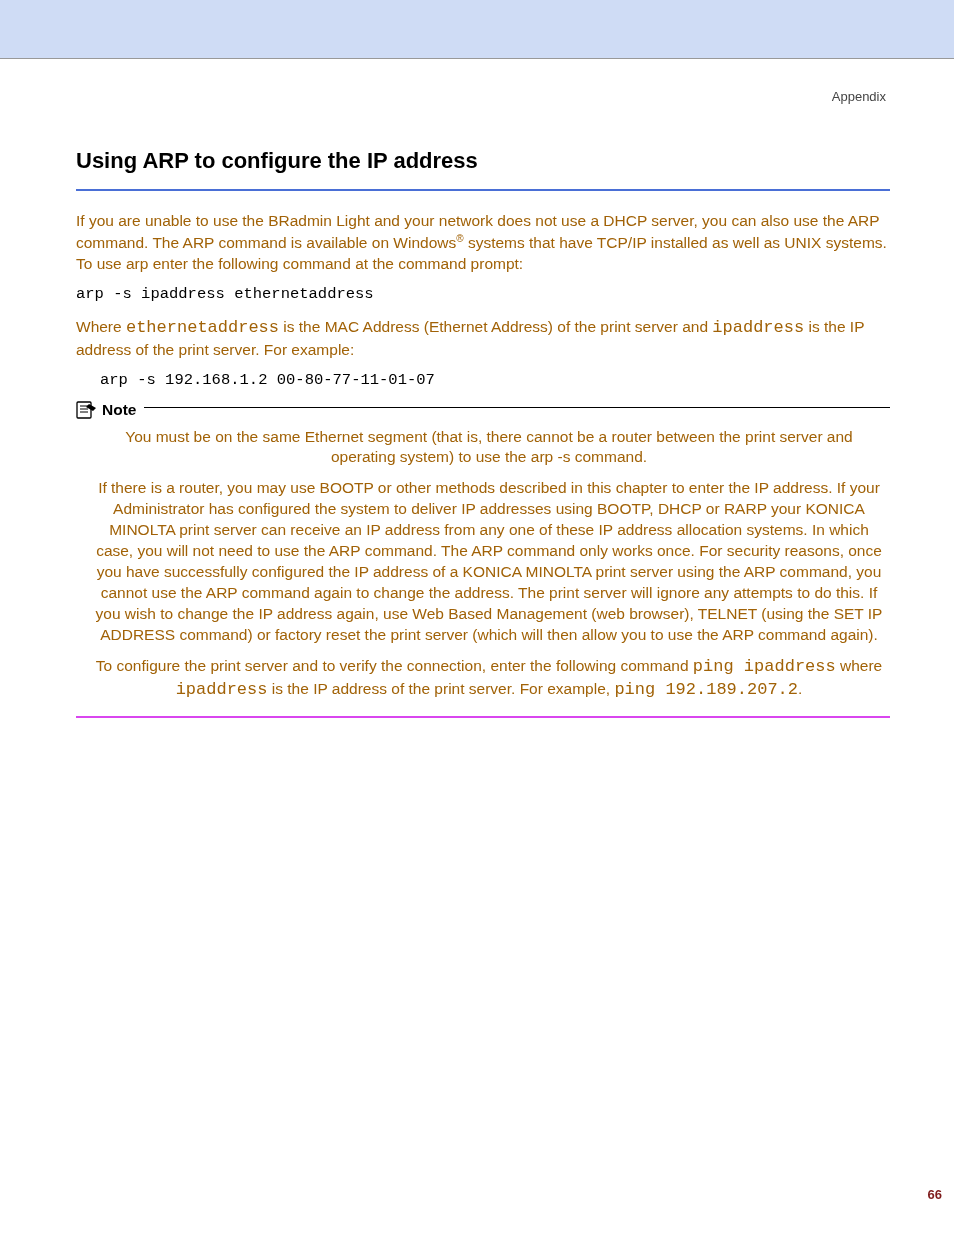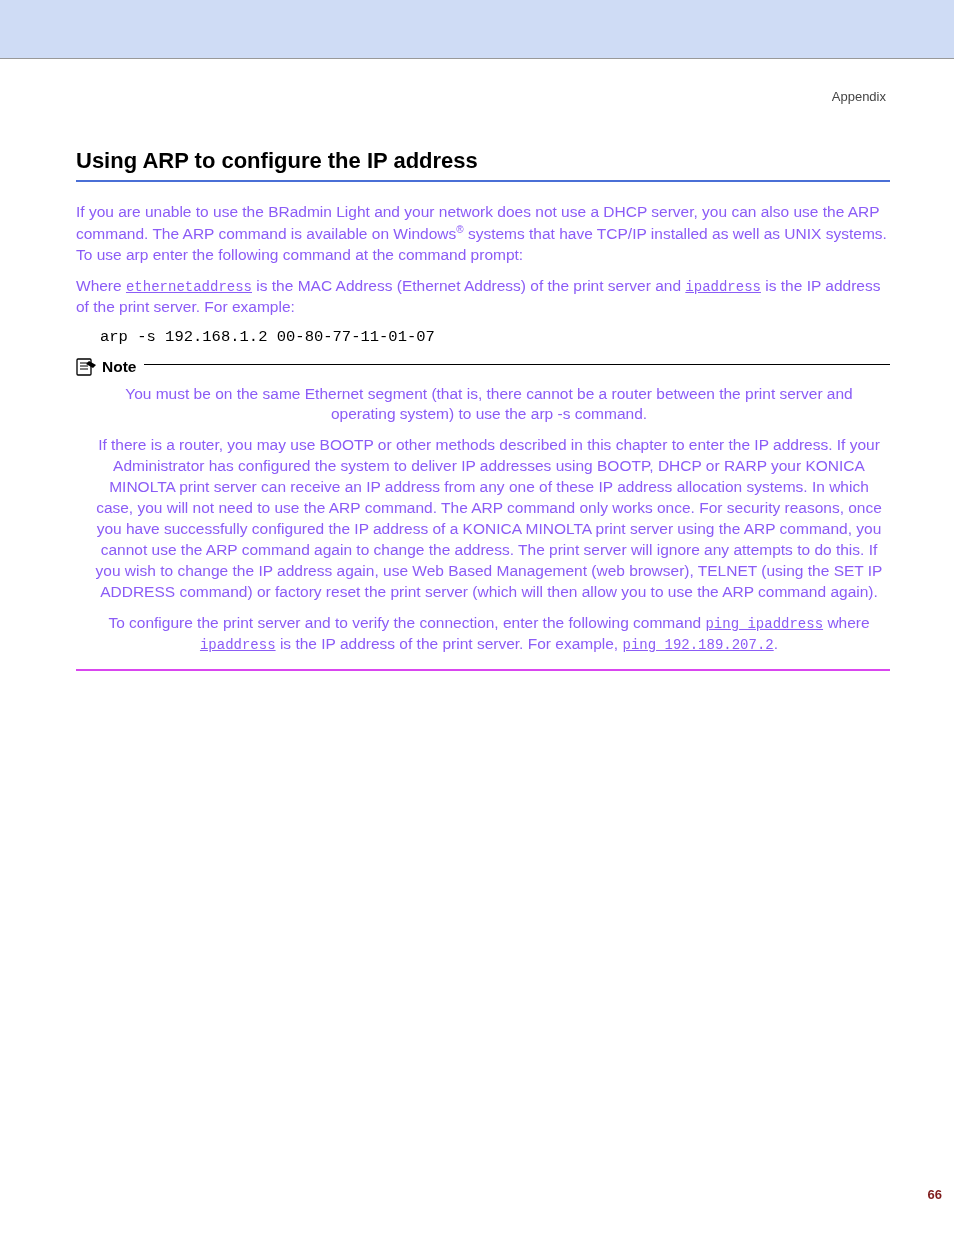--- a/index.html
+++ b/index.html
@@ -1,25 +1,25 @@
 <!DOCTYPE html>
 <html><head>
   <meta charset="utf-8">
   <style>
     * { box-sizing: border-box; margin: 0; padding: 0; }
     html, body { width: 954px; height: 1235px; background: #fff; font-family: Arial, Helvetica, sans-serif; }
     .top-bar { width: 100%; height: 58px; background: #cfdcf5; }
     .hr-top { width: 100%; height: 1px; background: #999; }
     .page { position: relative; padding: 0 64px 0 76px; }
     .appendix { text-align: right; font-size: 13px; color: #444; padding: 30px 4px 0 0; }
-    h1.section-title { font-size: 22px; font-weight: bold; color: #000; margin-top: 44px; margin-bottom: 6px; }
+    h1.section-title { font-size: 22px; font-weight: bold; color: #000; margin-top: 44px; margin-bottom: 15px; }
     .title-rule { height: 2px; background: #4a6fd6; margin-bottom: 20px; }
-    p.body { font-size: 15.5px; color: #8b5cf6; line-height: 1.35; margin-bottom: 10px; }
+    p.body { font-size: 15.5px; color: #a16207; line-height: 1.35; margin-bottom: 10px; }
     sup { font-size: 10px; vertical-align: super; }
-    .mono { font-family: "Courier New", Courier, monospace; font-size: 14px; text-decoration: underline; }
+    .mono { font-family: "Courier New", Courier, monospace; font-size: 17px; }
     p.code-line { font-family: "Courier New", Courier, monospace; font-size: 15.5px; margin: 6px 0 14px 0; }
     .subhead { font-size: 15.5px; font-weight: bold; margin: 28px 0 8px 10px; }
     .subhead .bullet { display: inline-block; width: 8px; height: 8px; background: #000; margin-right: 8px; vertical-align: 1px; }
     .sub-body { font-size: 15.5px; line-height: 1.35; margin: 0 0 10px 24px; }
     .sub-code { font-family: "Courier New", Courier, monospace; font-size: 15.5px; margin: 4px 0 18px 24px; }
     .note-block { border-top: 1px solid #000; border-bottom: 2px solid #d946ef; padding: 0 0 14px 0; position: relative; }
     .note-hdr { position: relative; top: -8px; background: #fff; display: inline-block; padding-right: 8px; }
     .note-hdr .note-label { font-size: 15.5px; font-weight: bold; vertical-align: middle; }
     .note-icon { display: inline-block; width: 22px; height: 18px; vertical-align: middle; margin-right: 4px; }
     .note-block p.body { margin-left: 16px; margin-right: 4px; text-align: center; }
@@ -35,20 +35,21 @@
 
   <div class="appendix">Appendix</div>
 
   <h1 class="section-title">Using ARP to configure the IP address</h1>
   <div class="title-rule"></div>
 
   <p class="body">
     <span>If you are unable to use the BRadmin Light and your network does not use a DHCP server, you can also use the ARP command. The ARP command is available on Windows</span><sup>®</sup><span> systems that have TCP/IP installed as well as UNIX systems. To use arp enter the following command at the command prompt:</span>
   </p>
 
+  <p class="code-line">arp -s ipaddress ethernetaddress</p>
 
   <p class="body">
     <span>Where </span><span class="mono">ethernetaddress</span><span> is the MAC Address (Ethernet Address) of the print server and </span><span class="mono">ipaddress</span><span> is the IP address of the print server. For example:</span>
   </p>
 
 
 
   <p class="sub-code">arp -s 192.168.1.2 00-80-77-11-01-07</p>
 
   <div class="note-block">

